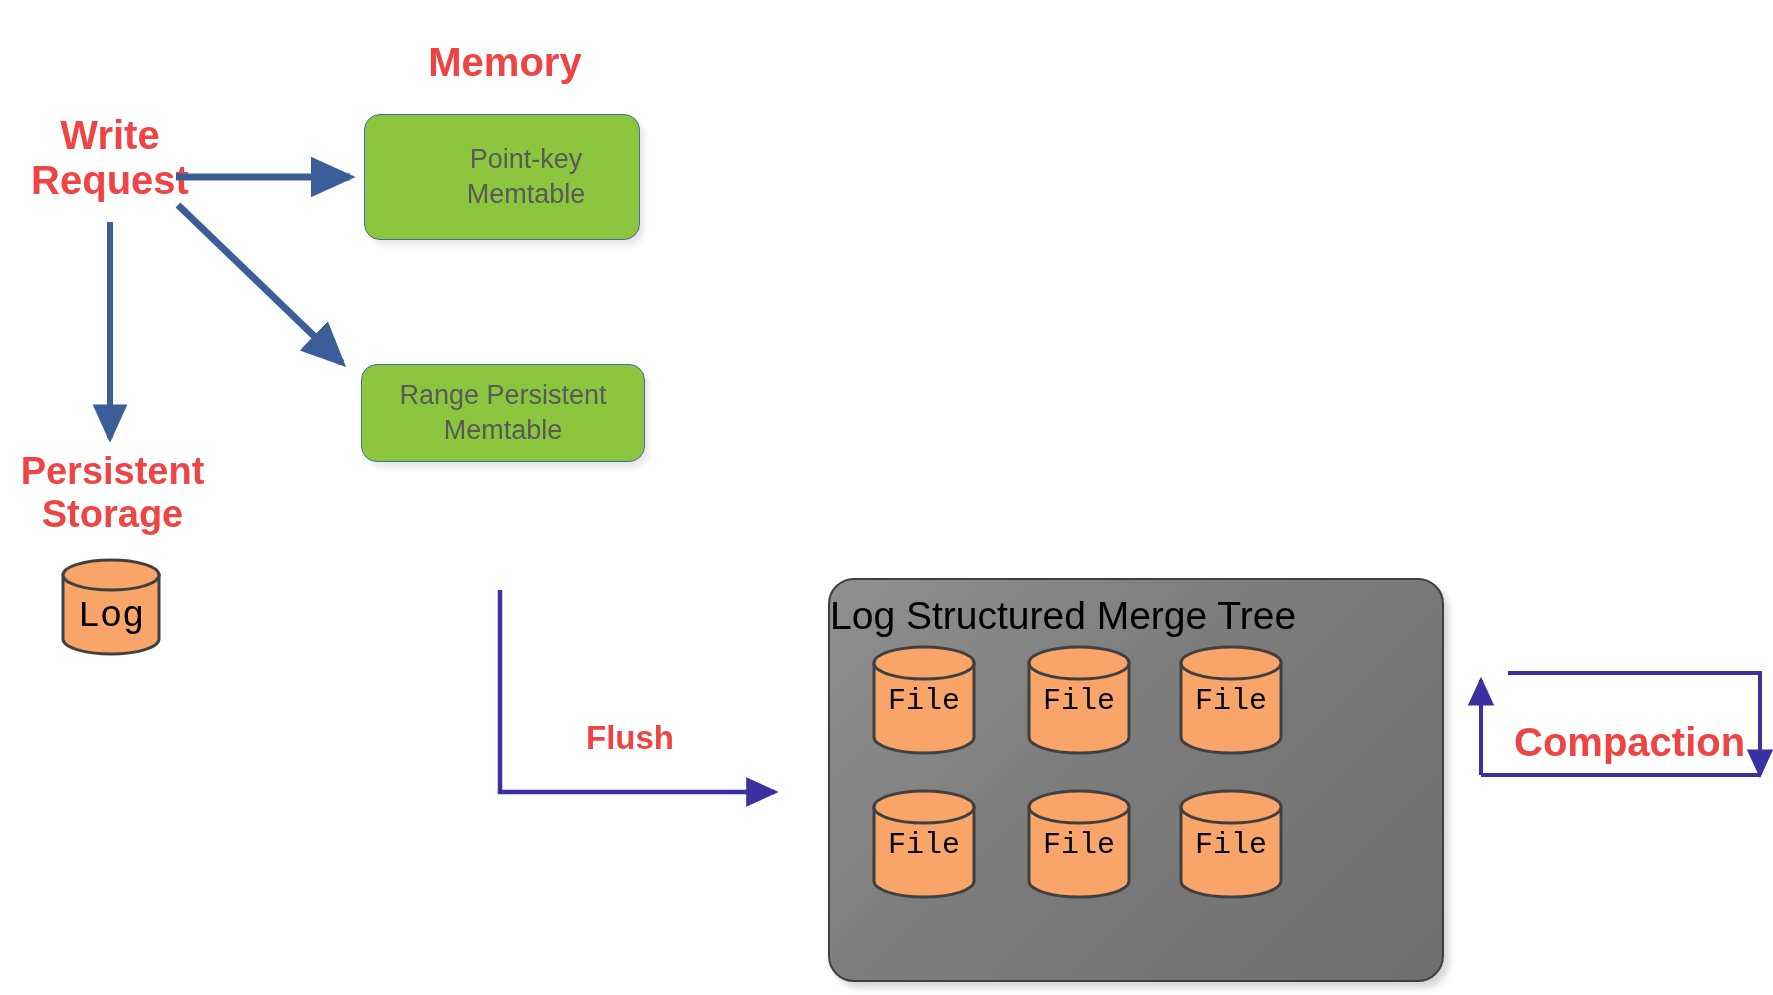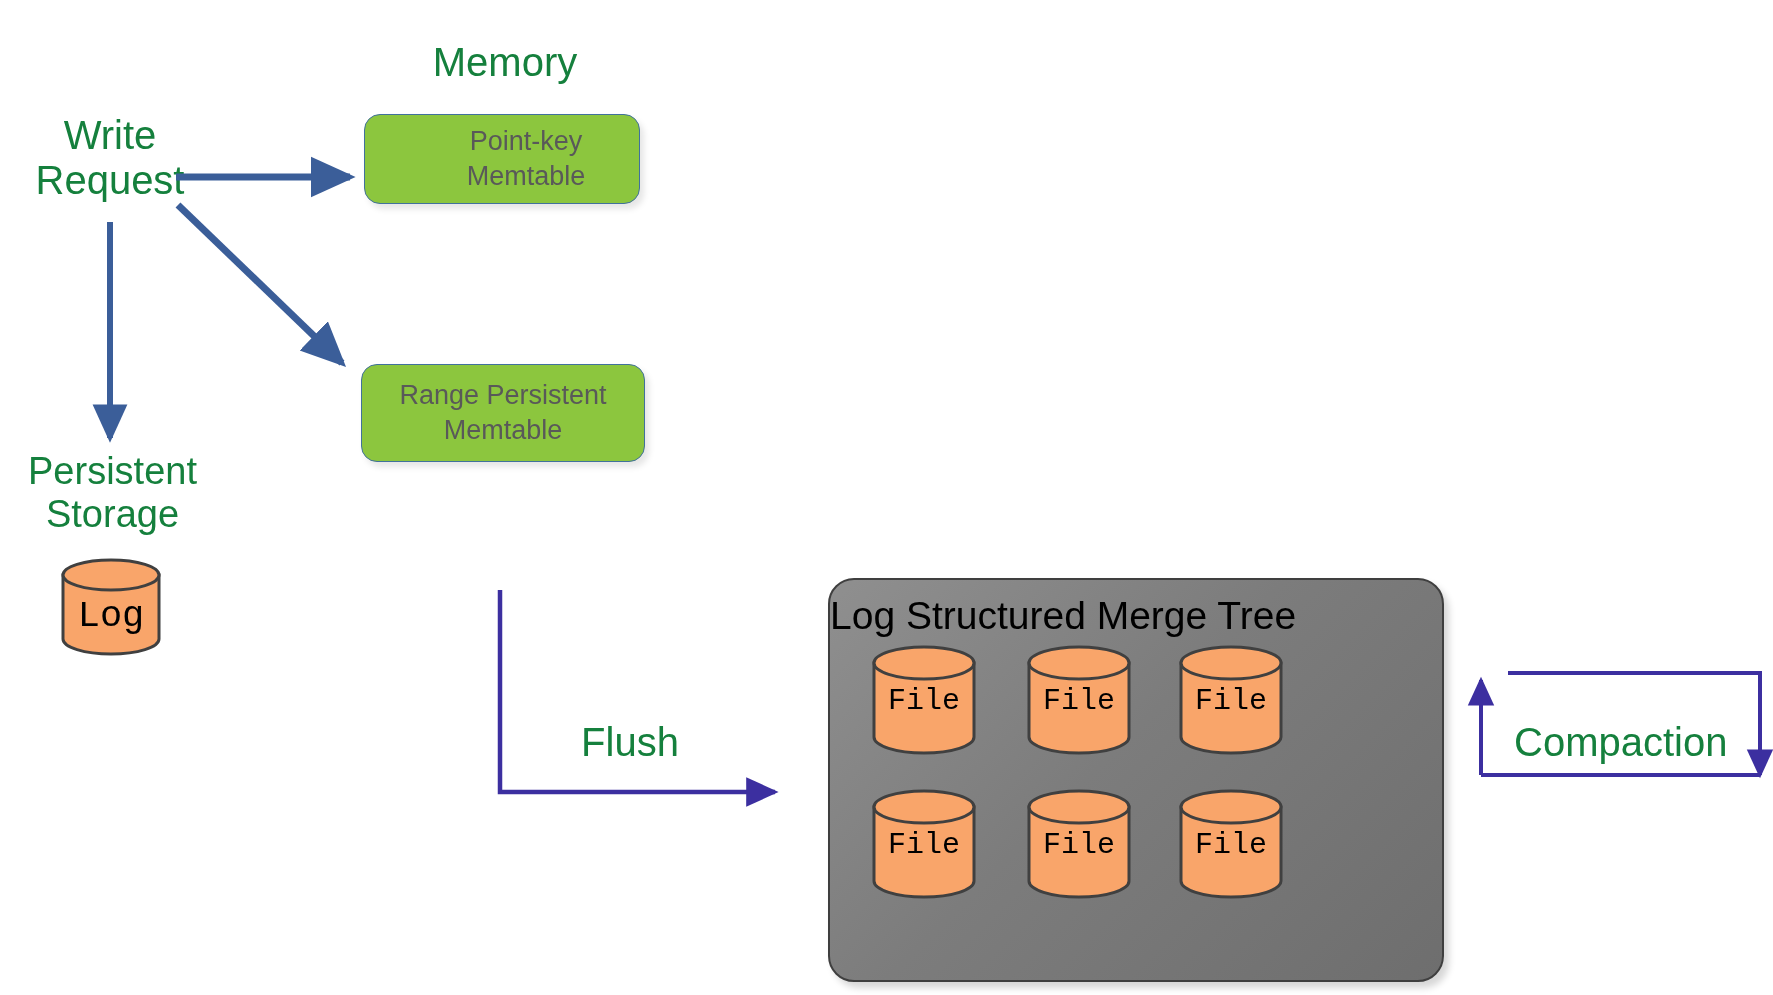--- a/index.html
+++ b/index.html
@@ -12,24 +12,24 @@
     width: 1773px;
     height: 995px;
     background: #ffffff;
     overflow: hidden;
     font-family: "Liberation Sans", sans-serif;
   }
 
   
   .lbl {
     position: absolute;
-    color: #15803d;
+    color: #ef4444;
     white-space: nowrap;
     line-height: 1.12;
-    font-weight: 400;
+    font-weight: 700;
   }
   .lbl-center {
     text-align: center;
   }
 
   
   #memory-label {
     left: 365px;
     top: 40px;
     width: 280px;
@@ -67,21 +67,21 @@
     color: #595959;
     font-size: 27px;
     text-align: center;
     line-height: 1.3;
     box-shadow: 4px 5px 6px rgba(0,0,0,0.10);
   }
   #point-key-memtable {
     left: 364px;
     top: 114px;
     width: 276px;
-    height: 90px;
+    height: 126px;
     padding-left: 48px;
   }
   #range-tombstone-memtable {
     left: 361px;
     top: 364px;
     width: 284px;
     height: 98px;
   }
 
   
@@ -134,21 +134,21 @@
     width: 1773px;
     height: 995px;
     pointer-events: none;
   }
 
   
   #flush-label {
     left: 570px;
     top: 720px;
     width: 120px;
-    font-size: 40px;
+    font-size: 33px;
     text-align: center;
   }
   #compaction-label {
     left: 1490px;
     top: 720px;
     width: 260px;
     font-size: 40px;
     text-align: left;
     margin-left: 24px;
   }

